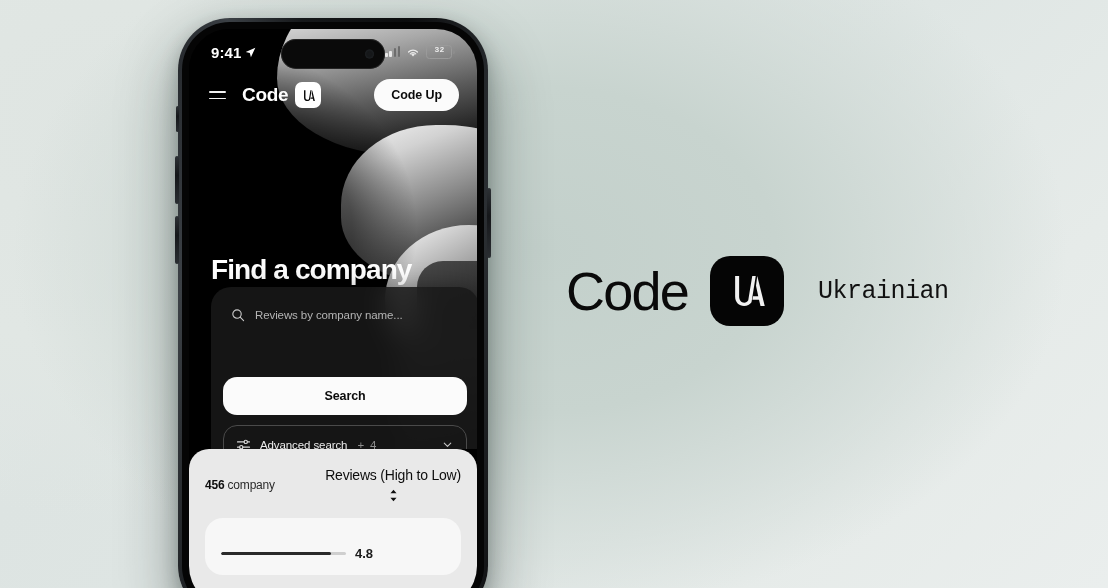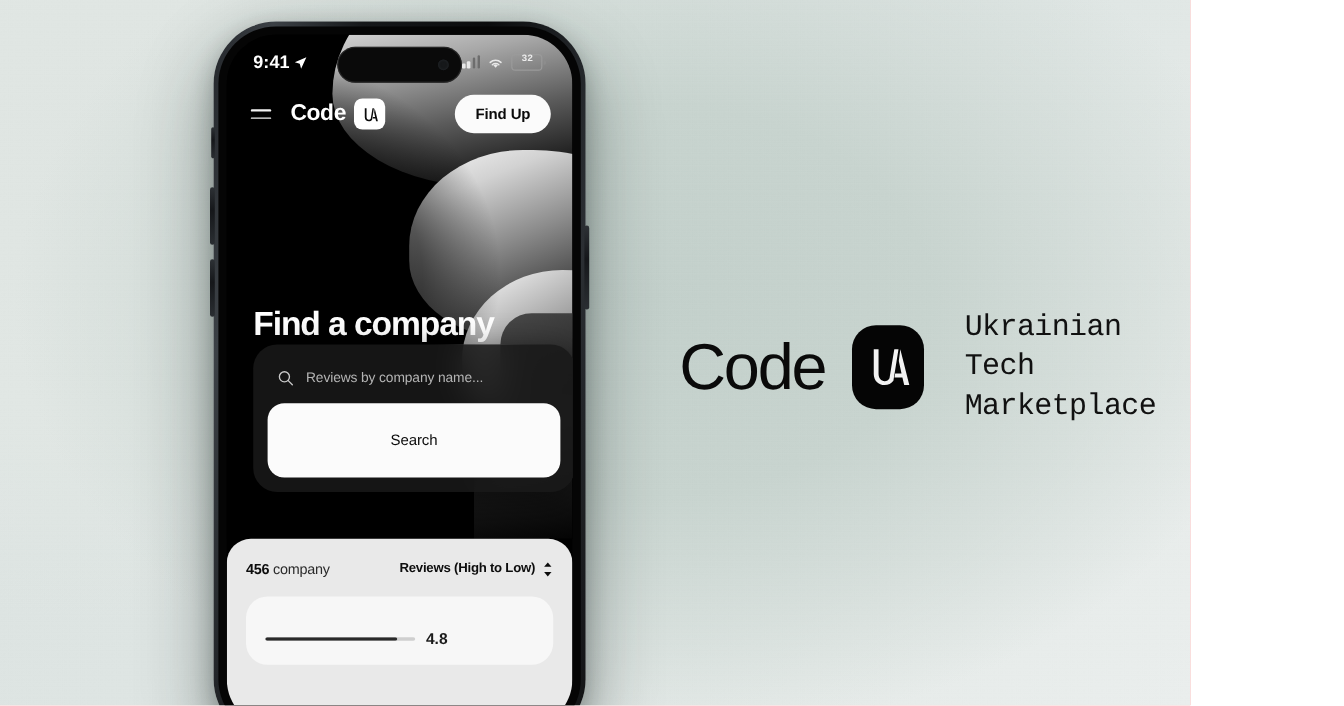--- a/index.html
+++ b/index.html
@@ -4,23 +4,23 @@
 <style>
   html, body {
     margin: 0; padding: 0;
     width: 1120px; height: 588px;
     overflow: hidden;
     font-family: "Liberation Sans", sans-serif;
   }
 
   #stage {
     position: relative;
-    width: 992px; height: 588px;
+    width: 1108px; height: 588px;
     overflow: hidden;
-    background-color: #fca5a5;
+    background-color: #bef264;
   }
 
   
   #bg-base {
     position: absolute; inset: 0;
     background:
       radial-gradient(ellipse 620px 430px at 540px 250px, #c3d0cb 0%, #c8d4cf 38%, rgba(208,218,214,0.70) 62%, rgba(226,232,230,0) 85%),
       radial-gradient(ellipse 700px 500px at 120px 120px, #dfe5e2 0%, #e1e7e4 45%, rgba(226,232,229,0) 80%),
       linear-gradient(135deg, #e2e8e6 0%, #dde4e2 30%, #dfe6e4 55%, #e6ebe9 78%, #eaeeed 100%);
   }
@@ -208,24 +208,25 @@
   #search-field {
     display: flex; align-items: center; gap: 10px;
     padding: 9px 8px 14px 8px;
   }
   #search-placeholder {
     color: #b4b4b4; font-size: 11.5px; letter-spacing: -.1px;
   }
   #search-btn {
     display: block; width: 100%;
     background: #fbfbfb; color: #0b0b0b;
-    font-size: 12.5px; font-weight: 400;
+    font-size: 12.5px; font-weight: 700;
     border: none; border-radius: 14px;
-    padding: 24px 0;
+    padding: 12px 0;
     letter-spacing: -.1px;
+    margin-top: 41px;
   }
   #advanced-row {
     margin-top: 10px;
     display: flex; align-items: center; gap: 9px;
     border: 1px solid #4a4a4a;
     border-radius: 14px;
     padding: 11px 12px;
   }
   #advanced-label { color: #eaeaea; font-size: 11.5px; letter-spacing: -.1px; }
   #advanced-count { color: #8e8e8e; font-size: 11.5px; margin-left: -3px; }
@@ -243,22 +244,23 @@
   }
   #results-bar {
     display: flex; align-items: center;
     margin-bottom: 16px;
   }
   #results-count { font-size: 12px; color: #2b2b2b; letter-spacing: -.2px; }
   #results-count b { font-weight: 700; color: #0d0d0d; }
   #sort-control {
     margin-left: auto;
     display: flex; align-items: center; gap: 6px;
-    font-size: 11px; font-weight: 700; color: #0d0d0d;
+    font-size: 14px; font-weight: 400; color: #0d0d0d;
     letter-spacing: -.2px;
+    flex-direction: column;
   }
   #company-card {
     background: #f7f7f7;
     border-radius: 18px;
     padding: 16px 16px 14px;
     display: flex; flex-direction: column;
   }
   #card-top { display: flex; align-items: flex-start; }
   #card-name { font-size: 16.5px; font-weight: 700; color: #0b0b0b; letter-spacing: -.4px; }
   #card-logo {
@@ -376,34 +378,50 @@
           </div>
           <div id="brand-lockup">
             <span id="brand-word">Code</span>
             <span id="brand-mark">
               <svg width="19" height="19" viewBox="0 0 40 40">
                 <path d="M10.5 9 L10.5 24.5 C10.5 28.8 13.6 31.6 17.6 31.6 C20 31.6 22 30.6 23.3 28.9 L26.6 9 L24.0 9 L22.5 18.2 L20.9 27.4 C20.2 28.6 19.1 29.2 17.7 29.2 C15.3 29.2 13.6 27.4 13.6 24.4 L13.6 9 Z" fill="#0b0b0b"></path>
                 <path d="M27.8 9 L33.5 31.6 L30.3 31.6 L29.2 26.8 L24.2 26.8 L24.7 24.3 L28.6 24.3 L26.9 16.4 Z" fill="#0b0b0b"></path>
               </svg>
             </span>
           </div>
-          <button id="signup-btn">Find Up</button>
+          <button id="signup-btn">Code Up</button>
         </div>
 
         <h1 id="hero-title">Find a company</h1>
 
         <div id="search-panel">
           <div id="search-field">
             <svg width="14" height="14" viewBox="0 0 20 20">
               <circle cx="8.6" cy="8.6" r="6" stroke="#c9c9c9" stroke-width="1.6" fill="none"></circle>
               <line x1="13.1" y1="13.1" x2="18" y2="18" stroke="#c9c9c9" stroke-width="1.6" stroke-linecap="round"></line>
             </svg>
             <span id="search-placeholder">Reviews by company name...</span>
           </div>
           <button id="search-btn">Search</button>
+          <div id="advanced-row">
+            <svg width="15" height="15" viewBox="0 0 20 20">
+              <line x1="2" y1="6.5" x2="11" y2="6.5" stroke="#d8d8d8" stroke-width="1.5" stroke-linecap="round"></line>
+              <line x1="15" y1="6.5" x2="18" y2="6.5" stroke="#d8d8d8" stroke-width="1.5" stroke-linecap="round"></line>
+              <circle cx="13" cy="6.5" r="2.2" stroke="#d8d8d8" stroke-width="1.5" fill="none"></circle>
+              <line x1="9" y1="13.5" x2="18" y2="13.5" stroke="#d8d8d8" stroke-width="1.5" stroke-linecap="round"></line>
+              <line x1="2" y1="13.5" x2="5" y2="13.5" stroke="#d8d8d8" stroke-width="1.5" stroke-linecap="round"></line>
+              <circle cx="7" cy="13.5" r="2.2" stroke="#d8d8d8" stroke-width="1.5" fill="none"></circle>
+            </svg>
+            <span id="advanced-label">Advanced search</span>
+            <span id="advanced-plus">+</span>
+            <span id="advanced-count">4</span>
+            <svg id="advanced-chevron" width="13" height="13" viewBox="0 0 20 20">
+              <path d="M5 8 L10 13 L15 8" stroke="#c5c5c5" stroke-width="1.7" fill="none" stroke-linecap="round" stroke-linejoin="round"></path>
+            </svg>
+          </div>
         </div>
       </div>
 
       <div id="results-sheet">
         <div id="results-bar">
           <div id="results-count">
             <b>456</b>
             <span>company</span>
           </div>
           <div id="sort-control">
@@ -432,17 +450,16 @@
   <div id="brand-block">
     <div id="brand-big-word">Code</div>
     <div id="brand-big-mark">
       <svg width="52" height="50" viewBox="0 0 40 40">
         <path d="M10.5 8 L10.5 24.5 C10.5 28.9 13.6 31.9 17.7 31.9 C20.2 31.9 22.3 30.8 23.6 29.0 L27.0 8 L24.2 8 L22.6 17.6 L21.0 27.3 C20.3 28.6 19.2 29.3 17.8 29.3 C15.4 29.3 13.7 27.4 13.7 24.4 L13.7 8 Z" fill="#f2f2f2"></path>
         <path d="M28.2 8 L34.2 31.9 L30.8 31.9 L29.6 26.9 L24.3 26.9 L24.8 24.2 L29.0 24.2 L27.2 15.8 Z" fill="#f2f2f2"></path>
       </svg>
     </div>
     <div id="brand-tagline">
       <div>Ukrainian</div>
-      <div>Tech Marketplace</div>
     </div>
   </div>
 
 </div>
 
 </body></html>

